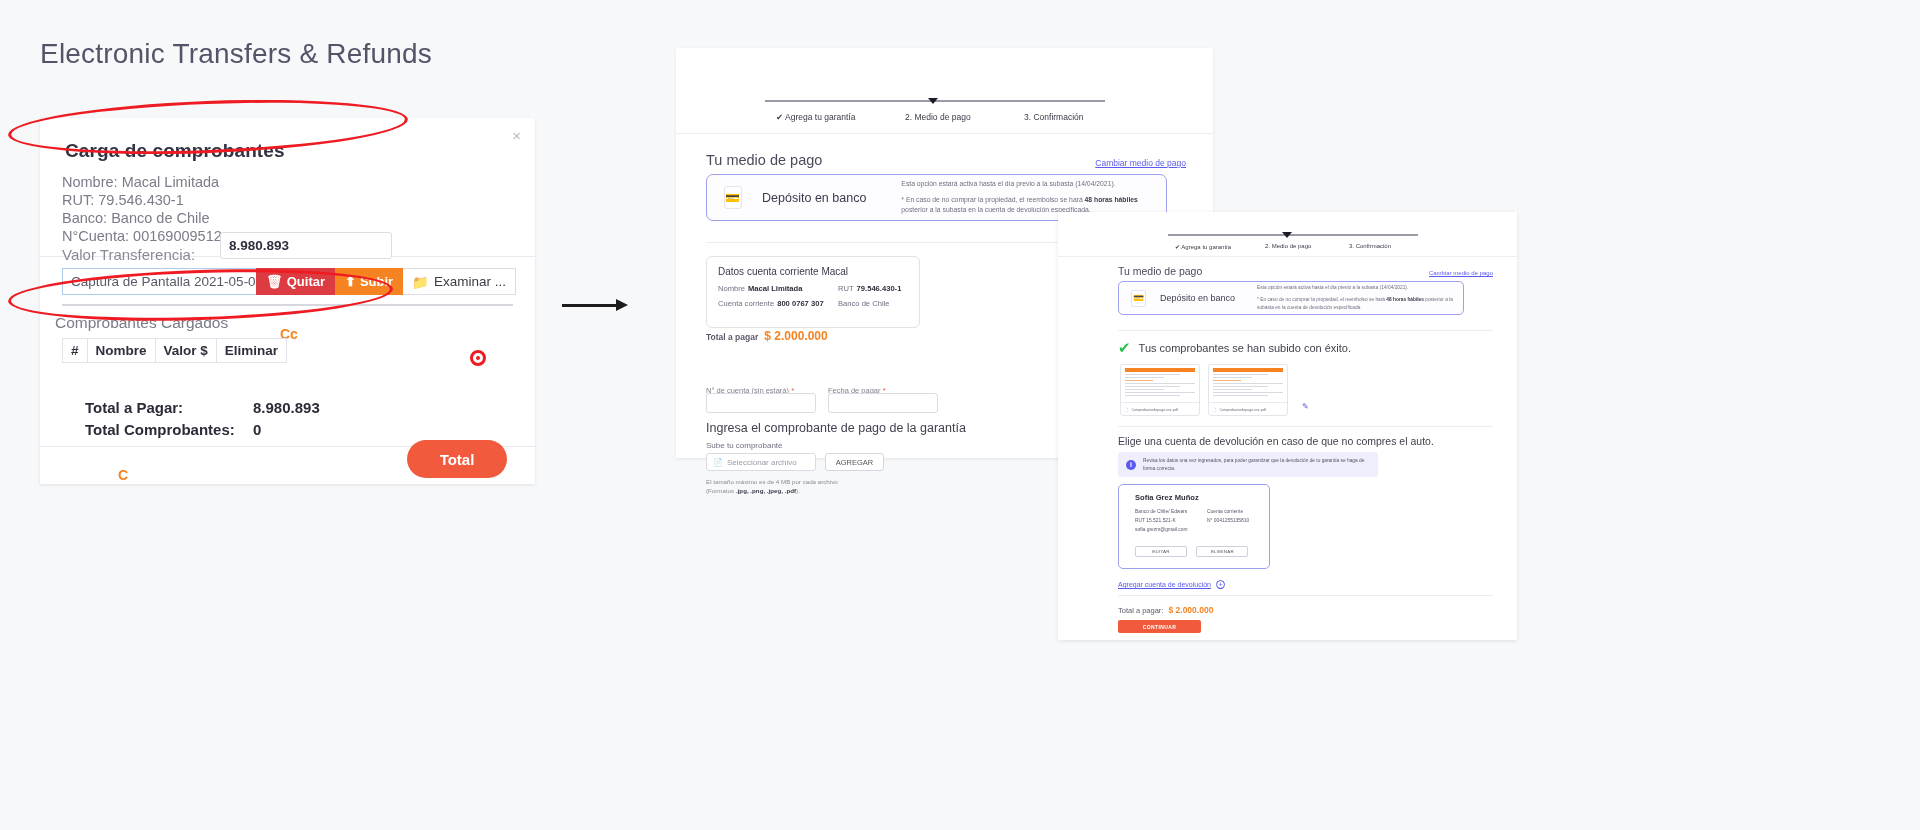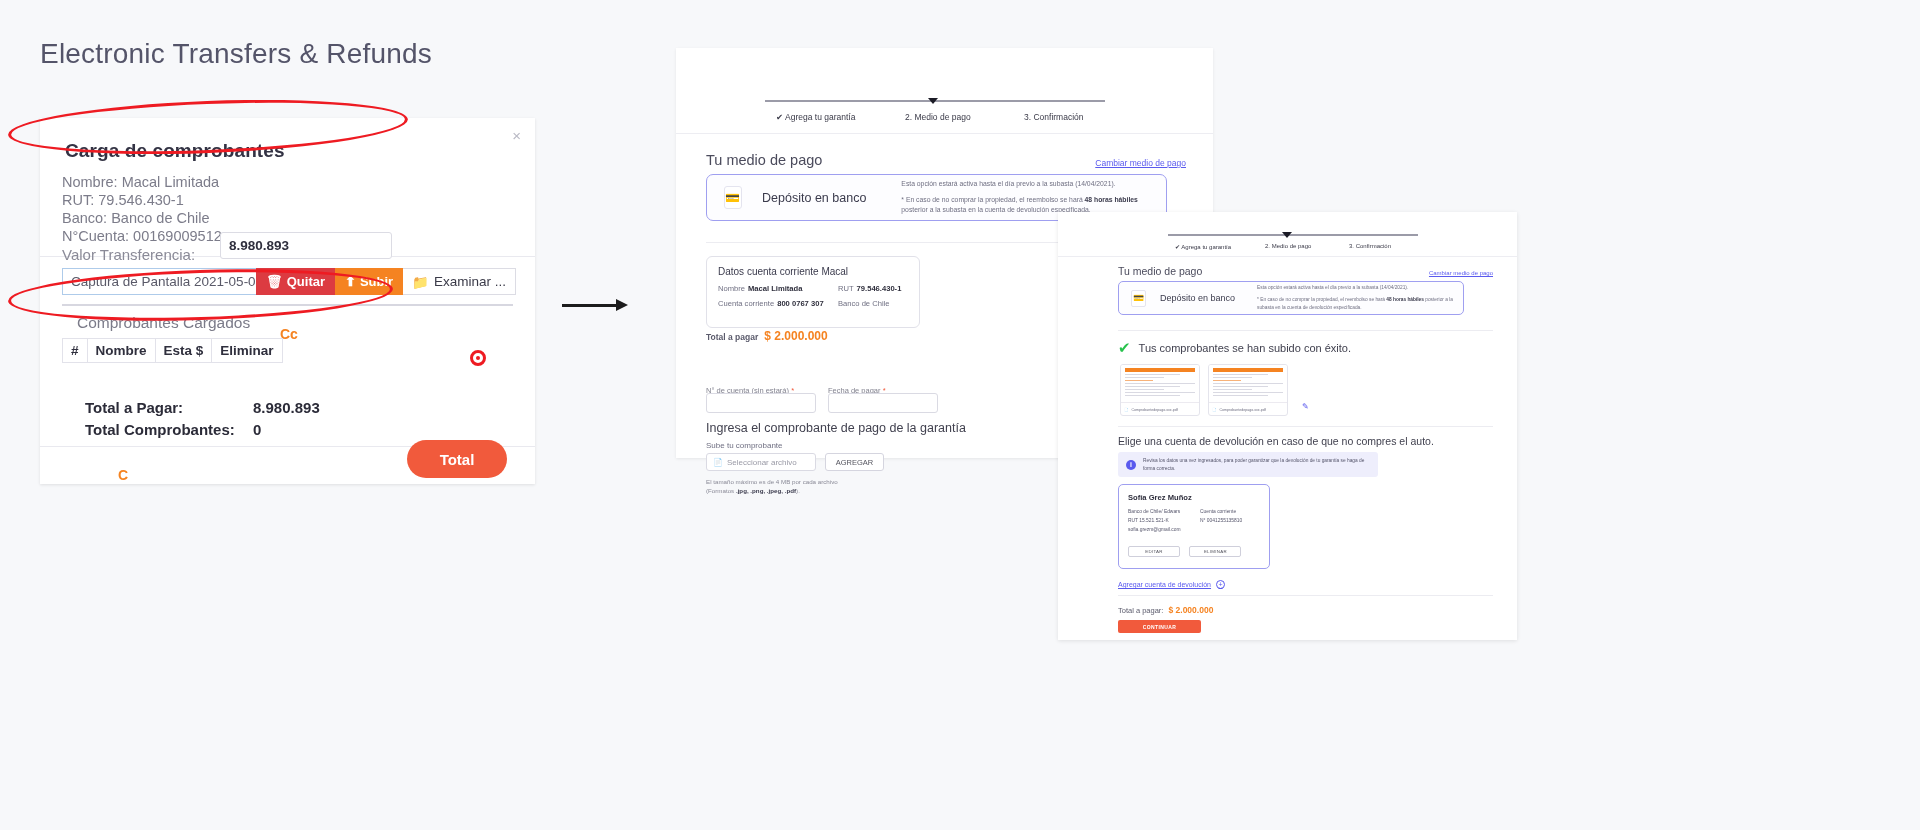--- a/index.html
+++ b/index.html
@@ -38,21 +38,21 @@
   #p1-filerow{ position:absolute; left:22px; top:150px; width:454px; height:27px; display:flex;}
   #p1-filename{ flex:1 1 auto; border:1px solid #aecbea; border-right:none; background:#fff;
                 font-size:13.5px; color:#595968; padding:5px 8px; white-space:nowrap; overflow:hidden;}
   .p1-btn{ display:flex; align-items:center; gap:4px; color:#fff; font-size:13px; font-weight:700;
            padding:0 10px; white-space:nowrap;}
   #p1-quitar{ background:#dc3b41; }
   #p1-subir{ background:#f58321; }
   #p1-examinar{ display:flex; align-items:center; gap:5px; background:#fff; border:1px solid #dcdce4;
                 border-left:none; color:#3a3a48; font-size:13.5px; padding:0 9px; white-space:nowrap;}
   #p1-div2{ position:absolute; left:22px; right:22px; top:186px; height:2px; background:#d7d7e0;}
-  #p1-cc-title{ position:absolute; left:37px; top:196px; font-size:15.5px; color:#7b7b89;}
+  #p1-cc-title{ position:absolute; left:15px; top:196px; font-size:15.5px; color:#7b7b89;}
   #p1-table{ position:absolute; left:22px; top:220px; border-collapse:collapse; }
   #p1-table th{ border:1px solid #e2e2ea; font-size:13.5px; font-weight:700; color:#2f2f3d;
                 padding:4px 8px; background:#fff;}
   #p1-cc-mark{ position:absolute; left:240px; top:208px; font-size:14px; font-weight:700; color:#f58321;}
   .p1-total-l{ position:absolute; left:45px; font-size:15px; font-weight:700; color:#2b2b38;}
   .p1-total-v{ position:absolute; left:213px; font-size:15px; font-weight:700; color:#2b2b38;}
   #p1-tl0{ top:281px;} #p1-tv0{ top:281px;}
   #p1-tl1{ top:303px;} #p1-tv1{ top:303px;}
   #p1-div3{ position:absolute; left:0; right:0; top:328px; height:1px; background:#e9e9ef;}
   #p1-pay{ position:absolute; left:367px; top:322px; width:100px; height:38px; border:none;
@@ -152,21 +152,21 @@
       gap:3px; padding:0 3px; font-size:3.6px; color:#6f6f82;}
   #p3-editico{ position:absolute; left:244px; top:190px; font-size:8px; color:#5a5aee;}
   #p3-div3{ position:absolute; left:60px; right:24px; top:214px; height:1px; background:#ececf1;}
   #p3-h2{ position:absolute; left:60px; top:223px; font-size:10.5px; color:#41414f;}
   #p3-info{ position:absolute; left:60px; top:240px; width:260px; height:25px;
       background:#eeeefc; border-radius:3px; display:flex; align-items:center; gap:7px; padding:0 8px;}
   #p3-info-ico{ width:10px; height:10px; flex:0 0 10px; border-radius:50%; background:#5a5aee;
       color:#fff; font-size:7px; display:flex; align-items:center; justify-content:center; font-weight:700;}
   #p3-info-txt{ font-size:4.8px; color:#55556b; line-height:1.6;}
   #p3-acct{ position:absolute; left:60px; top:272px; width:152px; height:85px;
-      border:1.2px solid #9f9ff0; border-radius:5px; background:#fff; padding:8px 9px;}
+      border:1.2px solid #9f9ff0; border-radius:5px; background:#fff; padding:8px 16px;}
   #p3-acct-name{ font-size:7.6px; font-weight:700; color:#2f2f3d; margin-bottom:7px;}
   .p3-arow{ display:flex; font-size:4.9px; color:#55556b; margin-bottom:4px;}
   .p3-arow .c1{ width:72px;}
   #p3-acct-mail{ font-size:4.9px; color:#55556b; margin-bottom:7px;}
   .p3-abtn{ display:inline-block; width:52px; height:11px; border:1px solid #cfcfdb; border-radius:2px;
       background:#fff; font-size:4.4px; color:#55555f; font-family:inherit; letter-spacing:.3px;}
   #p3-addacct{ position:absolute; left:60px; top:368px; font-size:7px; color:#5a5aee;
       text-decoration:underline; display:flex; align-items:center; gap:5px;}
   #p3-addacct .plus{ width:9px;height:9px;border:1px solid #5a5aee;border-radius:50%;
       display:inline-flex;align-items:center;justify-content:center;font-size:7px;text-decoration:none;}
@@ -212,21 +212,21 @@
 
   <div id="p1-div2"></div>
   <div id="p1-cc-title">Comprobantes Cargados</div>
   <div id="p1-cc-mark">Cc</div>
 
   <table id="p1-table">
     <tbody>
         <tr>
       <th>#</th>
       <th>Nombre</th>
-      <th>Esta $</th>
+      <th>Valor $</th>
       <th>Eliminar</th>
     </tr>
   </tbody>
     </table>
 
   <div class="p1-total-l" id="p1-tl0">Total a Pagar:</div>
   <div class="p1-total-v" id="p1-tv0">8.980.893</div>
   <div class="p1-total-l" id="p1-tl1">Total Comprobantes:</div>
   <div class="p1-total-v" id="p1-tv1">0</div>
 

